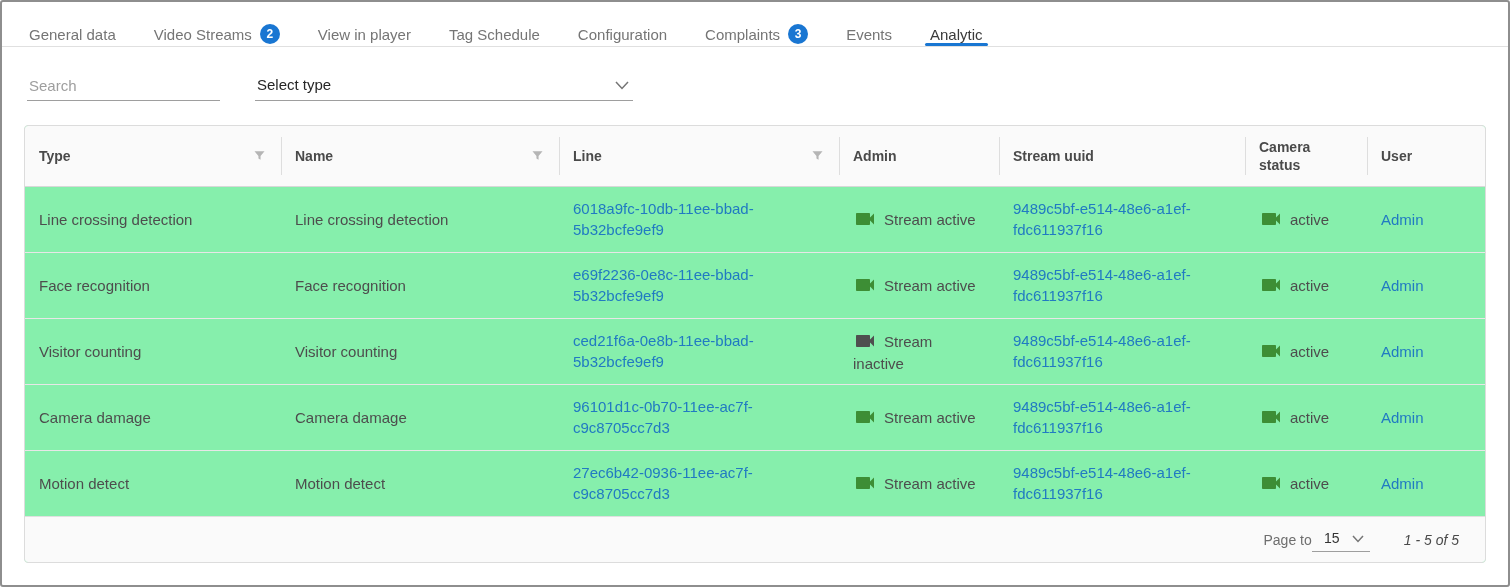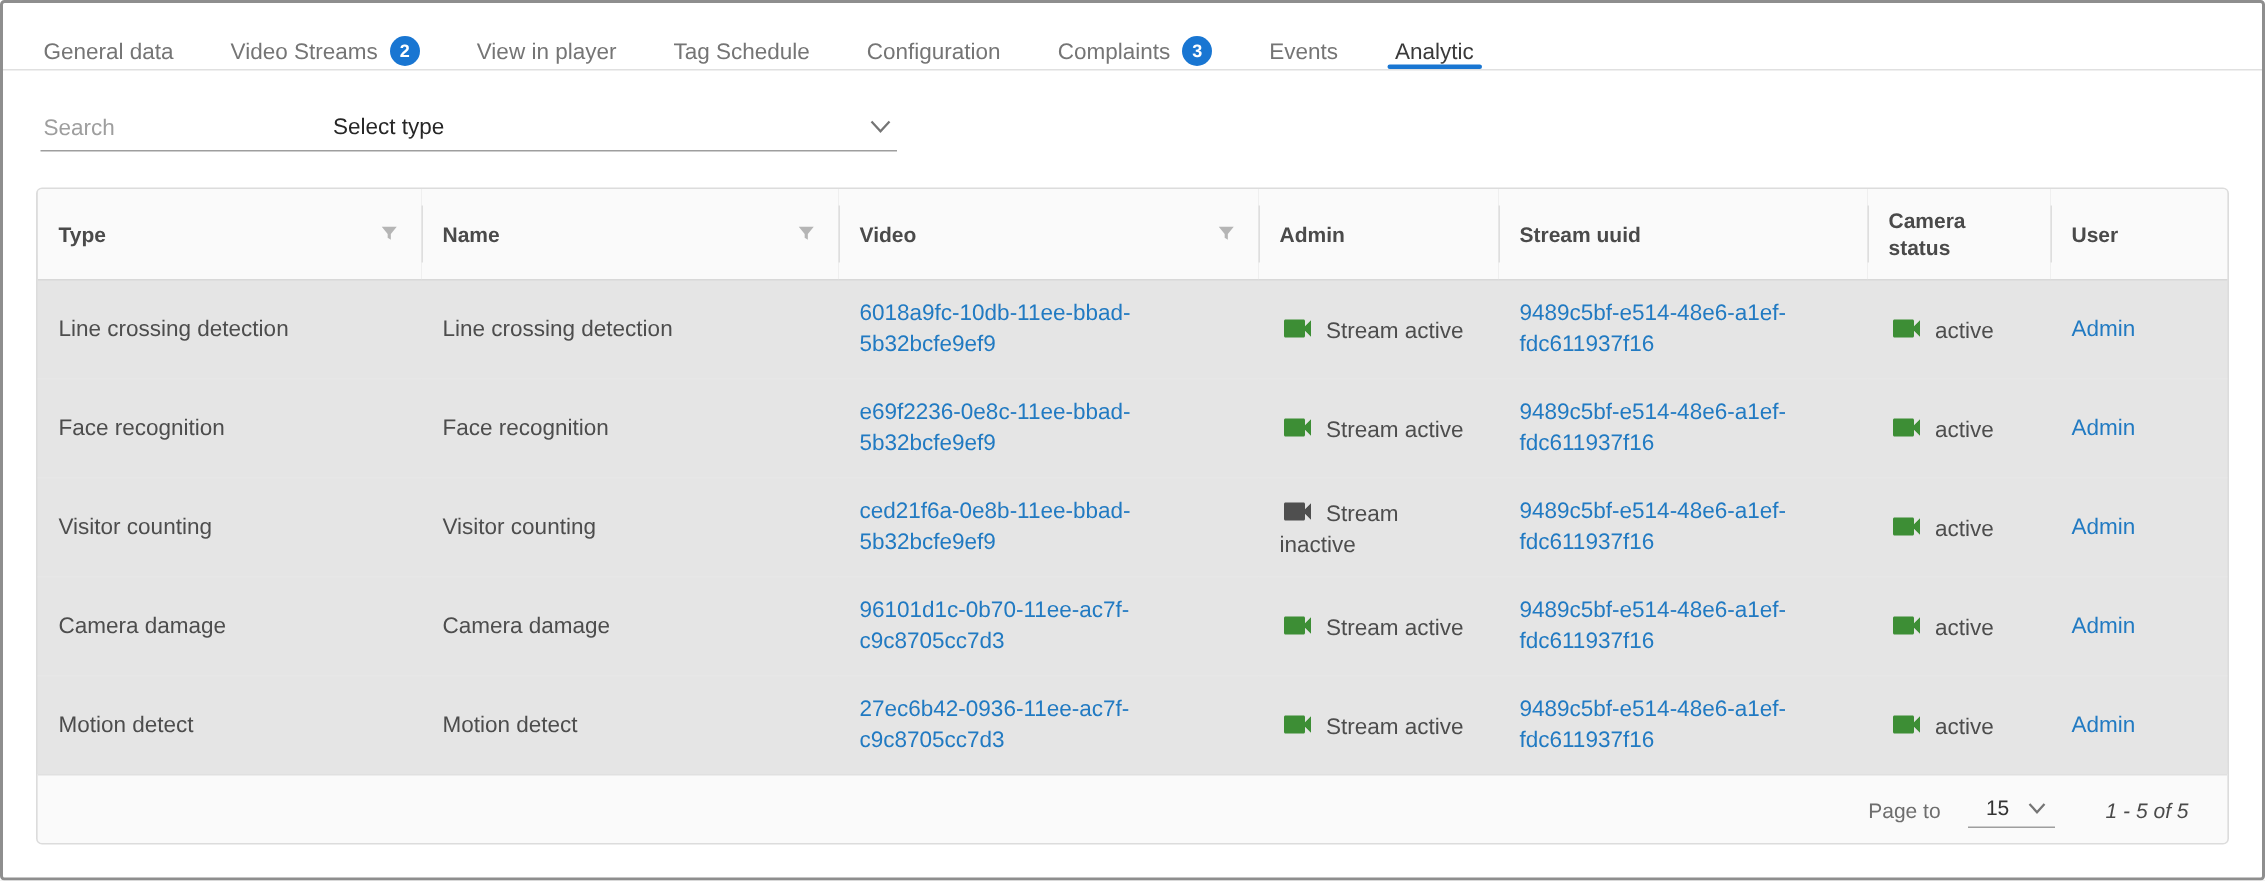--- a/index.html
+++ b/index.html
@@ -33,37 +33,37 @@
     height:3px; background:var(--accent,#1976d2); border-radius:2px;
   }
   .badge {
     width:20px; height:20px; border-radius:50%;
     background:var(--accent,#1976d2); color:#fff;
     font-size:12px; font-weight:bold;
     display:flex; align-items:center; justify-content:center;
   }
 
   
-  .filterbar { display:flex; align-items:flex-end; margin:24px 0 0 25px; }
+  .filterbar { display:flex; align-items:flex-end; margin:24px 0 0 25px;gap:35px; }
   .search-input {
     width:193px; border:none; border-bottom:1px solid #9e9e9e;
     font-size:15px; font-family:inherit; padding:6px 2px; outline:none; color:#333; background:transparent;
   }
   .search-input::placeholder { color:#9e9e9e; }
   .select-type {
     width:378px; 
     border-bottom:1px solid #9e9e9e;
     display:flex; justify-content:space-between; align-items:center;
     padding:5px 4px 7px 2px; font-size:15px; color:#262626; cursor:pointer;
   }
 
   
   .table-card {
     margin:24px 22px 0; border:1px solid #dcdcdc; border-radius:4px;
-    overflow:hidden; background:#e5e5e5;
+    overflow:hidden; background:#86efac;
   }
   table { width:100%; border-collapse:collapse; table-layout:fixed; }
   col.c-type{width:256px;} col.c-name{width:278px;} col.c-uuid{width:280px;}
   col.c-status{width:160px;} col.c-stream{width:246px;} col.c-cam{width:122px;} col.c-user{width:118px;}
 
   thead th {
     background:#fafafa; height:60px;
     font-size:14px; font-weight:bold; color:#4a4a4a; text-align:left;
     padding:8px 14px; vertical-align:middle; position:relative;
     border-bottom:1px solid #d8d8d8; line-height:18px;
@@ -86,21 +86,21 @@
   .cam-icon svg { display:block; }
   .cam-green path { fill:var(--green,#3d8e35); }
   .cam-gray  path { fill:var(--graycam,#4f4f4f); }
 
   
   .table-footer {
     height:46px; background:#fafafa; border-top:1px solid #e0e0e0;
     display:flex; align-items:center; justify-content:flex-end;
     padding-right:26px; font-size:14px; color:#4a4a4a;
   }
-  .pageto-label { color:#6e6e6e; margin-right:18px; }
+  .pageto-label { color:#6e6e6e; }
   .page-size {
     display:flex; align-items:center; gap:12px;
     border-bottom:1px solid #9e9e9e; padding:3px 4px 5px 10px;
     color:#333; cursor:pointer; min-width:58px;justify-content:center;
   }
   .range-label { margin-left:34px;font-style:italic; }
 </style>
 </head>
 <body>
 
@@ -175,21 +175,21 @@
                 <span>Name</span>
             <span class="filter-icon">
               <svg width="15" height="15" viewBox="0 0 24 24">
                     <path d="M4 5h16l-6.3 7.7v6.1l-3.4-1.9v-4.2L4 5z" fill="#b5b5b5"></path>
                   </svg>
             </span>
               </span>
           </th>
           <th>
             <span class="th-inner">
-                <span>Video</span>
+                <span>Line</span>
             <span class="filter-icon">
               <svg width="15" height="15" viewBox="0 0 24 24">
                     <path d="M4 5h16l-6.3 7.7v6.1l-3.4-1.9v-4.2L4 5z" fill="#b5b5b5"></path>
                   </svg>
             </span>
               </span>
           </th>
           <th>
             <span>Admin</span>
           </th>

